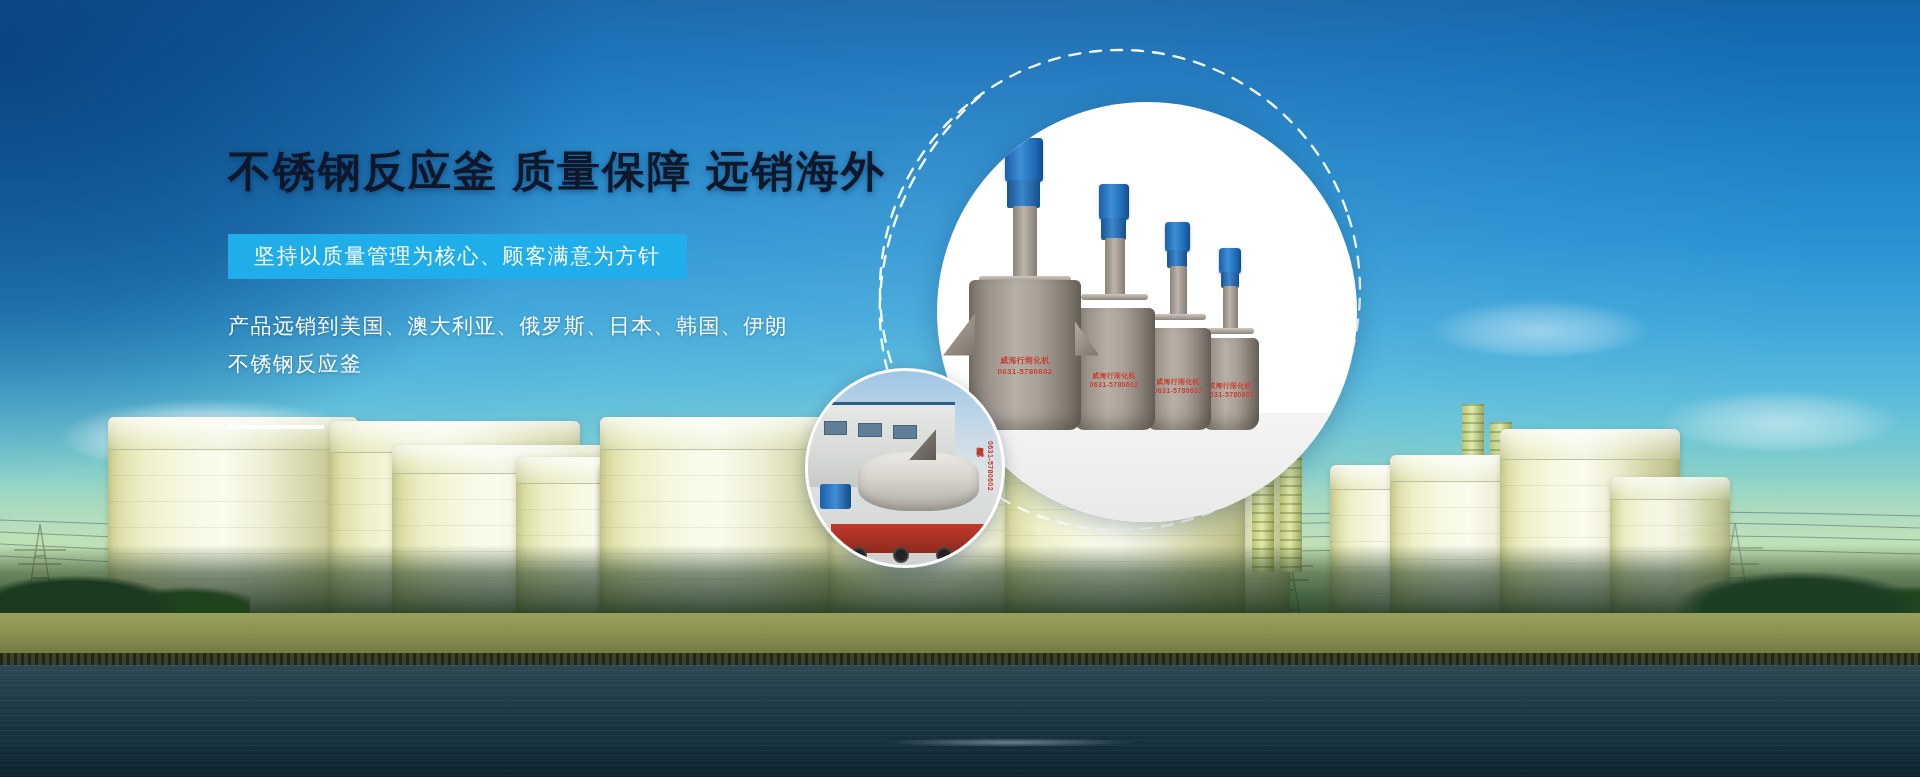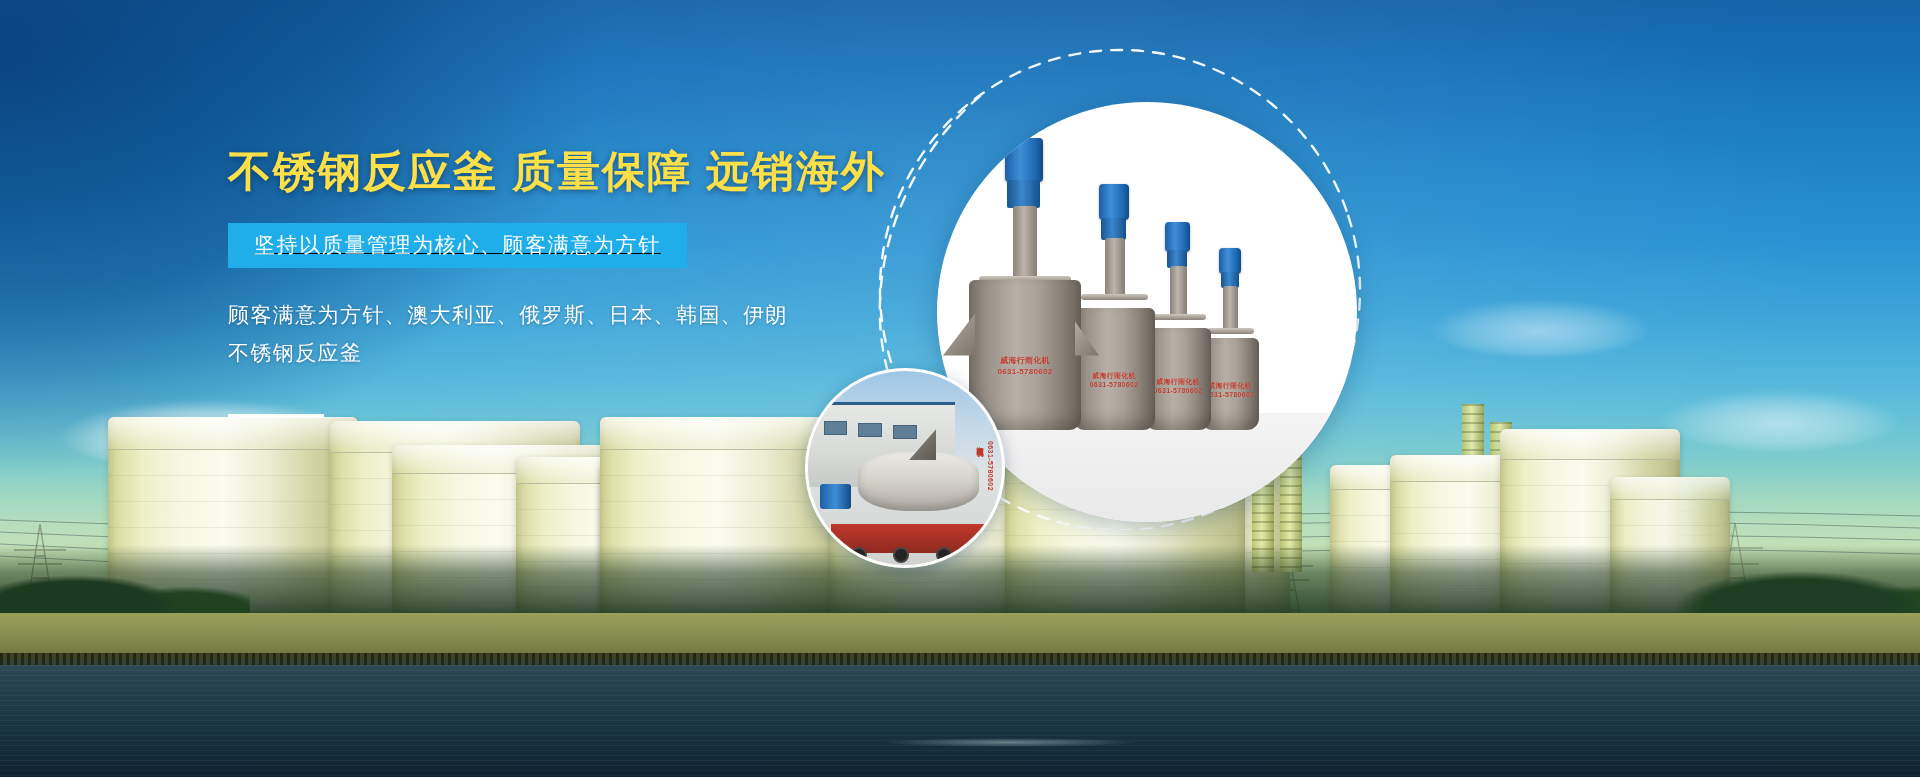--- a/index.html
+++ b/index.html
@@ -128,28 +128,28 @@
     opacity:.95;
   }
   .stack::after{
     content:"";position:absolute;inset:0;
     background:repeating-linear-gradient(180deg, rgba(80,90,40,.35) 0px, rgba(80,90,40,.35) 2px, rgba(0,0,0,0) 2px, rgba(0,0,0,0) 9px);
   }
 
   
   .copy{position:absolute;left:228px;top:150px;width:740px;z-index:40;}
   .headline{
-    font-size:43px;font-weight:bold;color:#fde047;letter-spacing:2px;
+    font-size:43px;font-weight:bold;color:#0f172a;letter-spacing:2px;
     line-height:1;white-space:nowrap;
     text-shadow:0 2px 6px rgba(3,40,80,.55);
     margin:0 0 26px 0;
   }
   .hl-bar{
     display:inline-block;background:#1FAEE9;
-    padding:11px 26px 12px 26px;margin:4px 0 28px 0;text-decoration:underline;
+    padding:11px 26px 12px 26px;margin:15px 0 28px 0;
   }
   .hl-bar span{
     font-size:21px;color:#ffffff;letter-spacing:1.6px;line-height:1;white-space:nowrap;
   }
   .body-line{
     font-size:21px;color:#ffffff;letter-spacing:1.4px;line-height:1.82;
     margin:0;white-space:nowrap;text-shadow:0 1px 3px rgba(3,40,80,.35);
   }
   .divider{
     width:96px;height:4px;background:#ffffff;margin-top:42px;
@@ -418,19 +418,19 @@
     <div class="sc-wheel" style="left:66%;"></div>
   </div>
 
   <div class="copy">
     <h1 class="headline">不锈钢反应釜 质量保障 远销海外</h1>
 
     <div class="hl-bar">
       <span>坚持以质量管理为核心、顾客满意为方针</span>
     </div>
 
-    <p class="body-line">顾客满意为方针、澳大利亚、俄罗斯、日本、韩国、伊朗</p>
+    <p class="body-line">产品远销到美国、澳大利亚、俄罗斯、日本、韩国、伊朗</p>
     <p class="body-line">不锈钢反应釜</p>
 
     <div class="divider"></div>
   </div>
 
 </div>
 
 </body></html>

